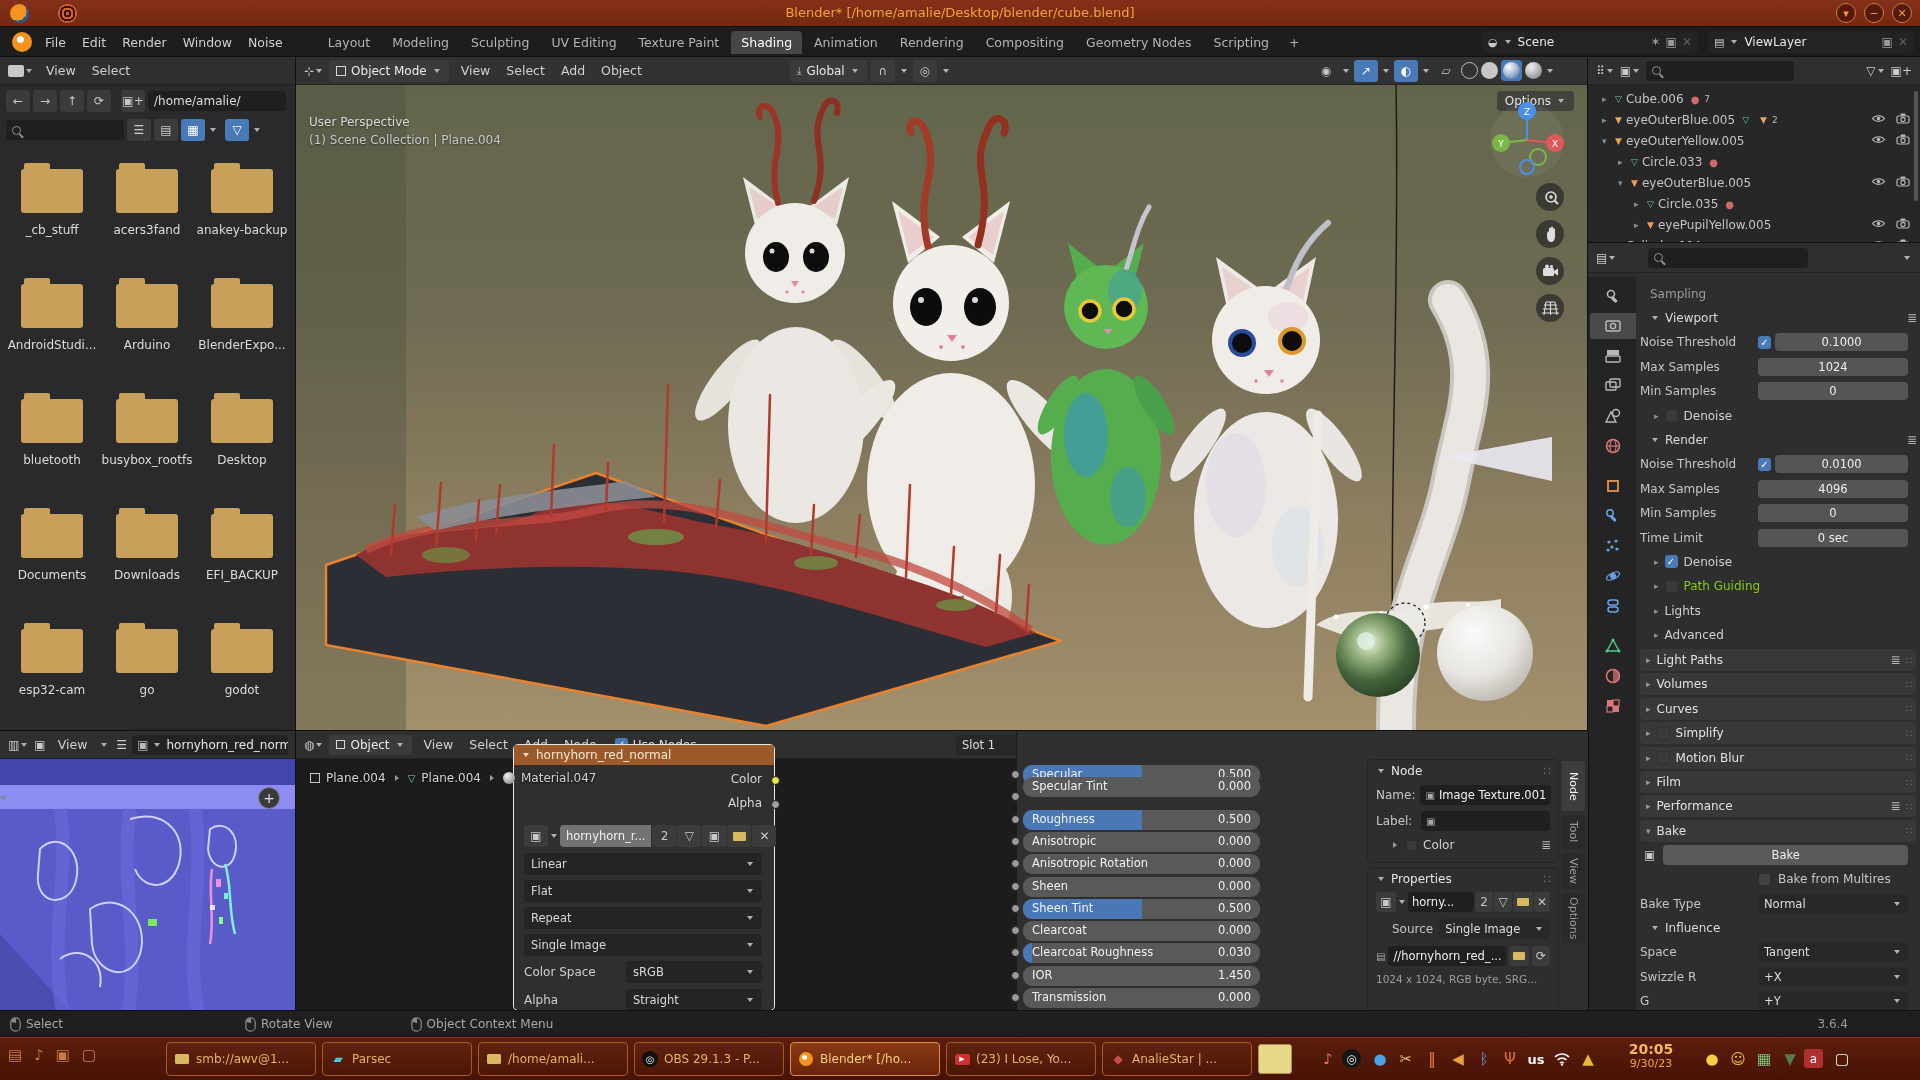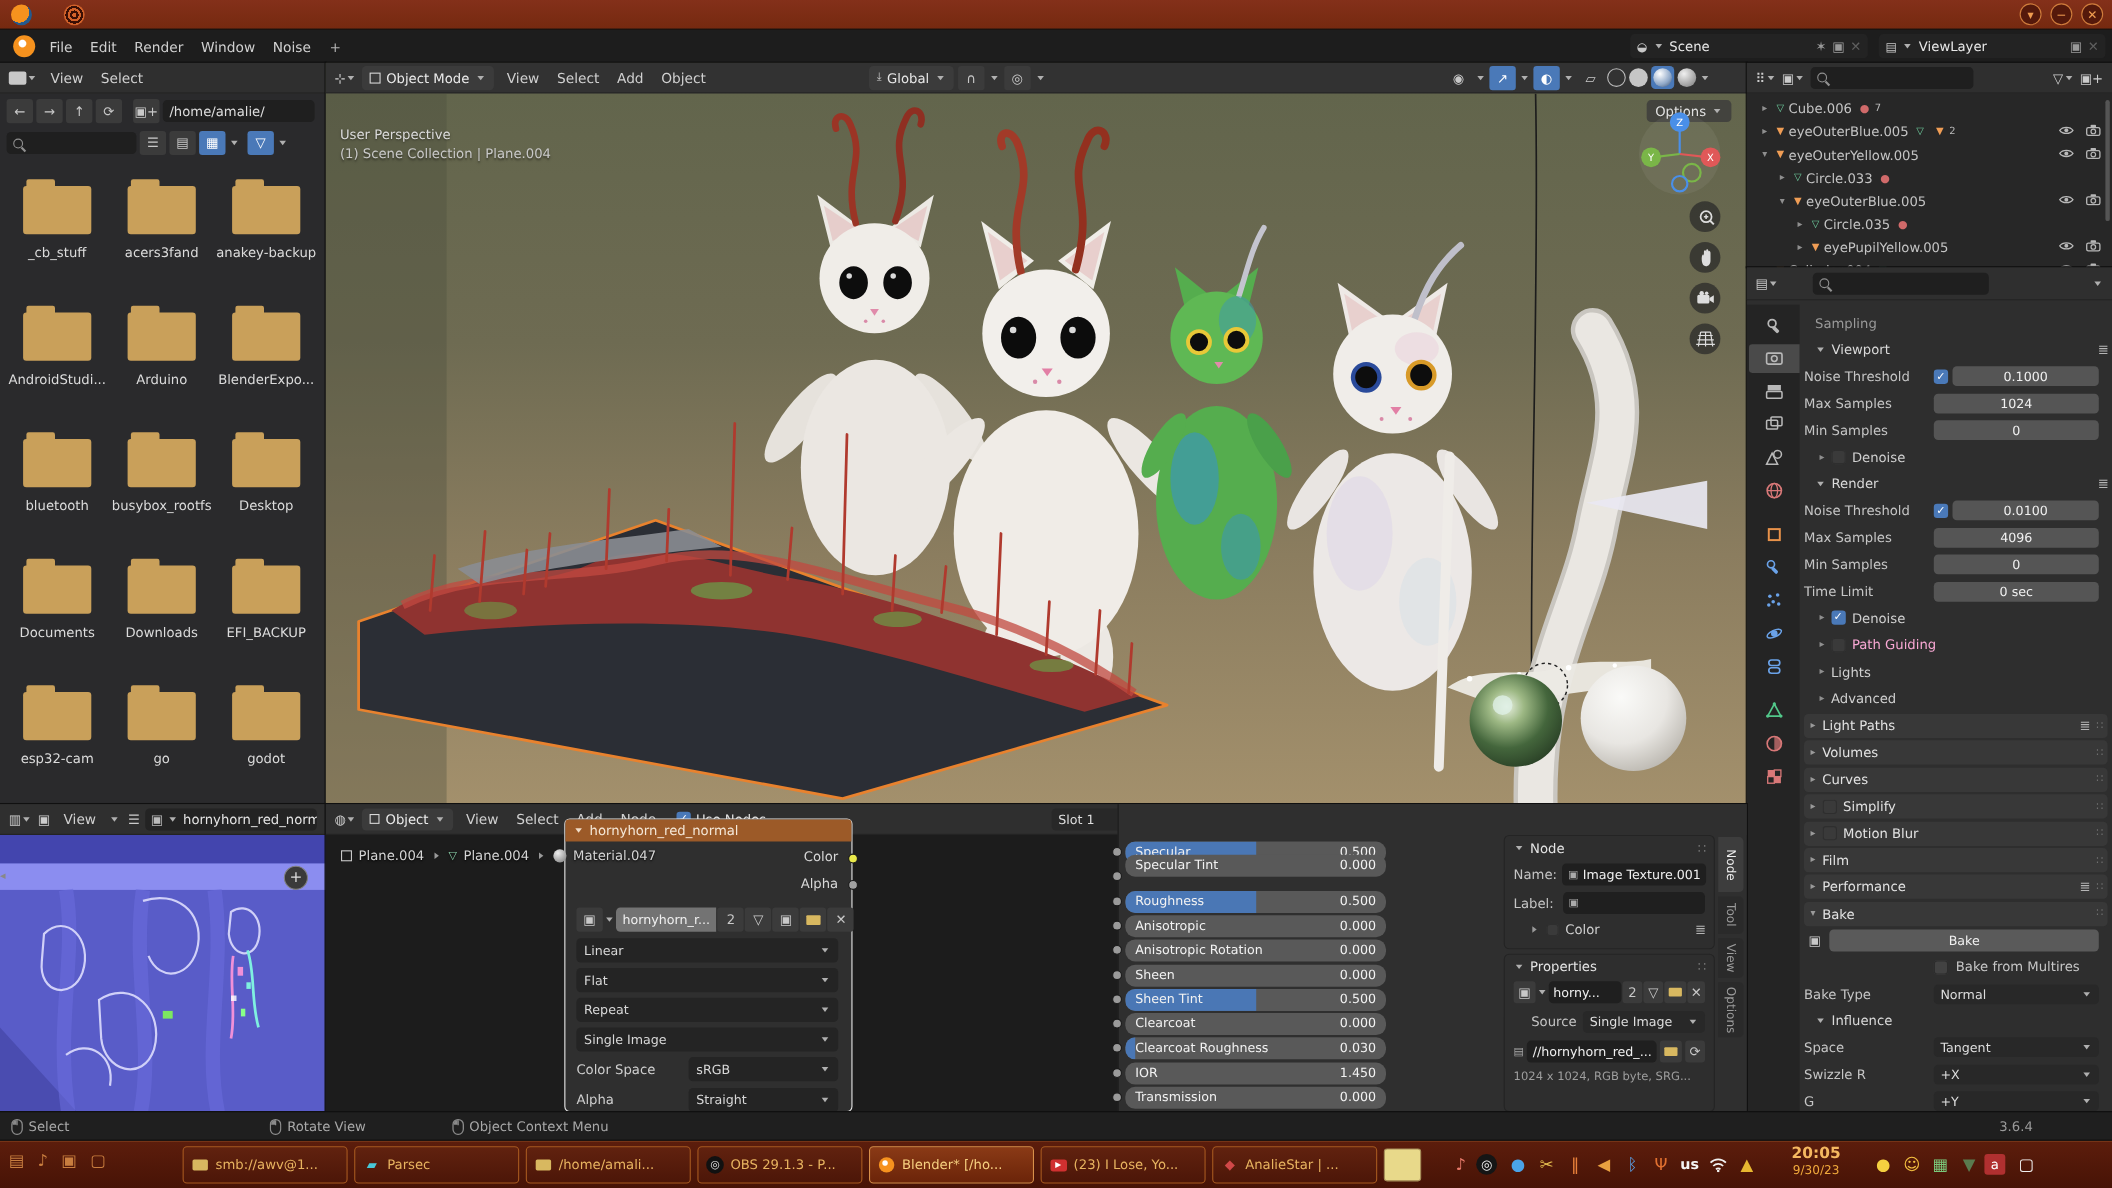--- a/index.html
+++ b/index.html
@@ -58,35 +58,49 @@
 .winbtn{width:20px;height:20px;border-radius:50%;background:#55190b;border:1.5px solid #cf7c3c;color:#ef9c50;font-size:11px;display:flex;align-items:center;justify-content:center}
 .ptabico{width:46px;height:26px;display:flex;align-items:center;justify-content:center;flex:none}
 .ptabico.active{background:#4a4a4a;border-radius:3px 0 0 3px}
 </style>
 </head>
 <body>
 
 <div class="region" style="left:0;top:0;width:1920px;height:27px;background:linear-gradient(#84301a,#75290f)">
   <div class="abs" style="left:10px;top:4px;width:19px;height:19px;border-radius:50%;background:radial-gradient(circle at 40% 40%,#f6921e 55%,#235a8f 56%)"></div>
   <div class="abs" style="left:58px;top:4px;width:19px;height:19px;border-radius:50%;background:repeating-radial-gradient(circle,#d2622a 0 2px,#3a0f05 2px 4px)"></div>
+  <div class="abs" style="left:0;right:0;top:5px;text-align:center;color:#f2a33c;font-size:13px">Blender* [/home/amalie/Desktop/blender/cube.blend]</div>
   <div class="abs row" style="right:8px;top:3px;gap:8px">
     <div class="winbtn">▾</div>
     <div class="winbtn">−</div>
     <div class="winbtn">✕</div>
   </div>
 </div>
 
 <div class="region row" style="left:0;top:27px;width:1920px;height:30px;background:#1d1d1d;padding:0 6px">
   <div style="width:20px;height:20px;border-radius:50%;background:radial-gradient(circle at 42% 38%,#fff 0 3px,#f6921e 4px 10px);flex:none;margin:0 6px"></div>
   <div class="row" id="mb-menus" style="gap:2px">
       <div class="menu">File</div>
       <div class="menu">Edit</div>
       <div class="menu">Render</div>
       <div class="menu">Window</div>
       <div class="menu">Noise</div>
+    </div>
+  <div class="row" id="wstabs" style="gap:2px;margin-left:28px">
+      <div class="wstab">Layout</div>
+      <div class="wstab">Modeling</div>
+      <div class="wstab">Sculpting</div>
+      <div class="wstab">UV Editing</div>
+      <div class="wstab">Texture Paint</div>
+      <div class="wstab active">Shading</div>
+      <div class="wstab">Animation</div>
+      <div class="wstab">Rendering</div>
+      <div class="wstab">Compositing</div>
+      <div class="wstab">Geometry Nodes</div>
+      <div class="wstab">Scripting</div>
     </div>
   <div class="wstab">+</div>
   <div class="row" style="margin-left:auto;gap:10px">
     <div class="row" style="background:#232323;border-radius:4px;height:22px;padding:0 6px;gap:5px;width:216px">
       <span style="color:#c8c8c8;font-size:11px">◒</span>
         <span class="caret"></span>
       <span style="color:#e8e8e8">Scene</span>
       <span style="margin-left:auto;color:#9a9a9a">✶</span>
       <span style="color:#9a9a9a">▣</span>
       <span style="color:#5f5f5f">✕</span>
@@ -706,21 +720,21 @@
         <span class="fld pval">0 sec</span>
       </div>
       <div class="prow" style="top: 278.4px; padding-left: 14px;">
         <span style="color: rgb(143, 143, 143); font-size: 9px; margin-right: 6px;">▸</span>
         <span class="chk" style="margin-right: 6px;">✓</span>
         <span style="color: rgb(208, 208, 208);">Denoise</span>
       </div>
       <div class="prow" style="top: 302.8px; padding-left: 14px;">
         <span style="color: rgb(143, 143, 143); font-size: 9px; margin-right: 6px;">▸</span>
         <span class="chk dim" style="margin-right: 6px;"></span>
-        <span style="color: #f9a8d4;">Path Guiding</span>
+        <span style="color: #84cc16;">Path Guiding</span>
       </div>
       <div class="prow" style="top: 327.2px; padding-left: 14px;">
         <span style="color: rgb(143, 143, 143); font-size: 9px; margin-right: 6px;">▸</span>
         <span style="color: rgb(208, 208, 208);">Lights</span>
       </div>
       <div class="prow" style="top: 351.6px; padding-left: 14px;">
         <span style="color: rgb(143, 143, 143); font-size: 9px; margin-right: 6px;">▸</span>
         <span style="color: rgb(208, 208, 208);">Advanced</span>
       </div>
       <div class="prow panelstrip" style="top: 376px;">

